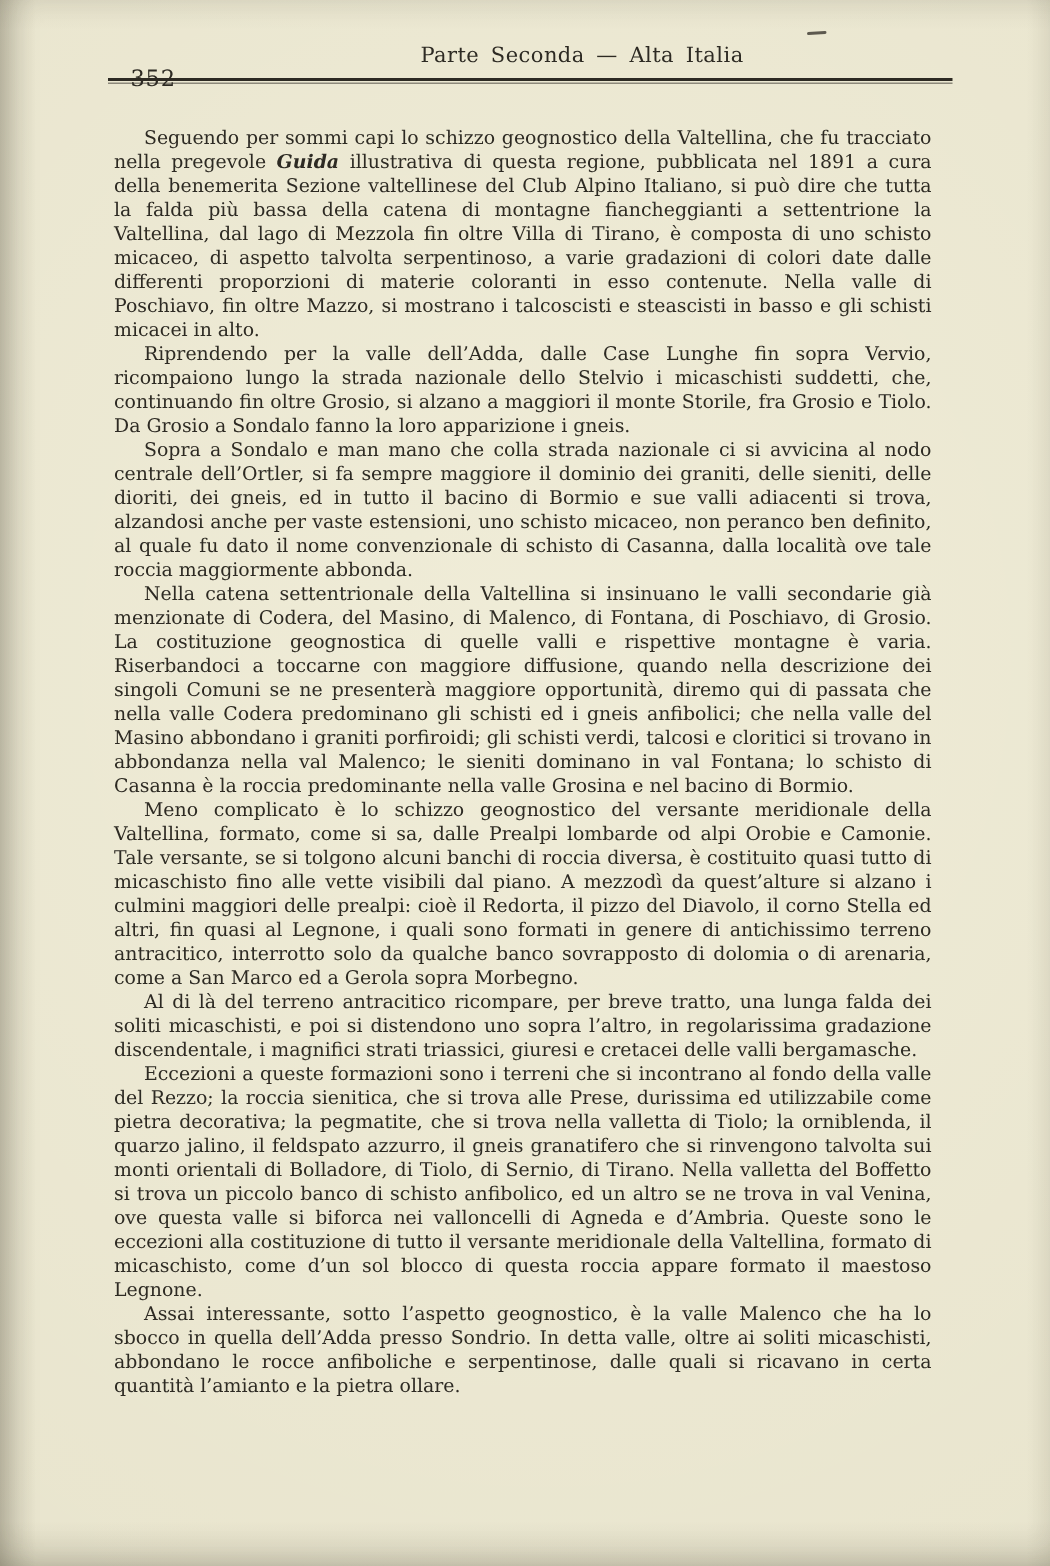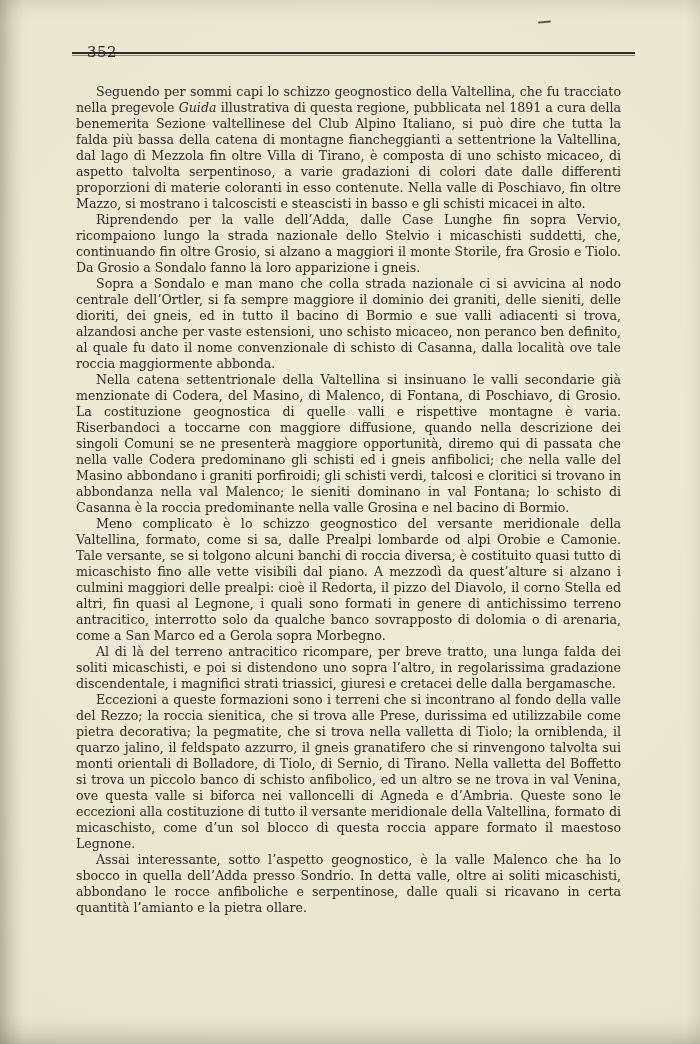--- a/index.html
+++ b/index.html
@@ -84,44 +84,46 @@
     text-align: justify;
     text-rendering: optimizeLegibility;
   }
   .text-block p {
     margin: 0;
     padding: 0;
     text-indent: 20px;
   }
   .book-title {
     font-style: italic;
+    font-weight: bold;
   }
 </style>
 </head>
 <body>
 
 <div class="page">
 
   <span class="page-num">352</span>
+  <span class="header-title">Parte Seconda — Alta Italia</span>
   <span class="ink-smudge"></span>
   <div class="header-rule"></div>
 
   <main class="text-block">
 
     <p><span>Seguendo per sommi capi lo schizzo geognostico della Valtellina, che fu tracciato nella pregevole </span><em class="book-title">Guida</em><span> illustrativa di questa regione, pubblicata nel 1891 a cura della benemerita Sezione valtellinese del Club Alpino Italiano, si può dire che tutta la falda più bassa della catena di montagne fiancheggianti a settentrione la Valtellina, dal lago di Mezzola fin oltre Villa di Tirano, è composta di uno schisto micaceo, di aspetto talvolta serpentinoso, a varie gradazioni di colori date dalle differenti proporzioni di materie coloranti in esso contenute. Nella valle di Poschiavo, fin oltre Mazzo, si mostrano i talcoscisti e steascisti in basso e gli schisti micacei in alto.</span></p>
 
     <p><span>Riprendendo per la valle dell’Adda, dalle Case Lunghe fin sopra Vervio, ricompaiono lungo la strada nazionale dello Stelvio i micaschisti suddetti, che, continuando fin oltre Grosio, si alzano a maggiori il monte Storile, fra Grosio e Tiolo. Da Grosio a Sondalo fanno la loro apparizione i gneis.</span></p>
 
     <p><span>Sopra a Sondalo e man mano che colla strada nazionale ci si avvicina al nodo centrale dell’Ortler, si fa sempre maggiore il dominio dei graniti, delle sieniti, delle dioriti, dei gneis, ed in tutto il bacino di Bormio e sue valli adiacenti si trova, alzandosi anche per vaste estensioni, uno schisto micaceo, non peranco ben definito, al quale fu dato il nome convenzionale di schisto di Casanna, dalla località ove tale roccia maggiormente abbonda.</span></p>
 
     <p><span>Nella catena settentrionale della Valtellina si insinuano le valli secondarie già menzionate di Codera, del Masino, di Malenco, di Fontana, di Poschiavo, di Grosio. La costituzione geognostica di quelle valli e rispettive montagne è varia. Riserbandoci a toccarne con maggiore diffusione, quando nella descrizione dei singoli Comuni se ne presenterà maggiore opportunità, diremo qui di passata che nella valle Codera predominano gli schisti ed i gneis anfibolici; che nella valle del Masino abbondano i graniti porfiroidi; gli schisti verdi, talcosi e cloritici si trovano in abbondanza nella val Malenco; le sieniti dominano in val Fontana; lo schisto di Casanna è la roccia predominante nella valle Grosina e nel bacino di Bormio.</span></p>
 
     <p><span>Meno complicato è lo schizzo geognostico del versante meridionale della Valtellina, formato, come si sa, dalle Prealpi lombarde od alpi Orobie e Camonie. Tale versante, se si tolgono alcuni banchi di roccia diversa, è costituito quasi tutto di micaschisto fino alle vette visibili dal piano. A mezzodì da quest’alture si alzano i culmini maggiori delle prealpi: cioè il Redorta, il pizzo del Diavolo, il corno Stella ed altri, fin quasi al Legnone, i quali sono formati in genere di antichissimo terreno antracitico, interrotto solo da qualche banco sovrapposto di dolomia o di arenaria, come a San Marco ed a Gerola sopra Morbegno.</span></p>
 
-    <p><span>Al di là del terreno antracitico ricompare, per breve tratto, una lunga falda dei soliti micaschisti, e poi si distendono uno sopra l’altro, in regolarissima gradazione discendentale, i magnifici strati triassici, giuresi e cretacei delle dalla bergamasche.</span></p>
+    <p><span>Al di là del terreno antracitico ricompare, per breve tratto, una lunga falda dei soliti micaschisti, e poi si distendono uno sopra l’altro, in regolarissima gradazione discendentale, i magnifici strati triassici, giuresi e cretacei delle valli bergamasche.</span></p>
 
     <p><span>Eccezioni a queste formazioni sono i terreni che si incontrano al fondo della valle del Rezzo; la roccia sienitica, che si trova alle Prese, durissima ed utilizzabile come pietra decorativa; la pegmatite, che si trova nella valletta di Tiolo; la orniblenda, il quarzo jalino, il feldspato azzurro, il gneis granatifero che si rinvengono talvolta sui monti orientali di Bolladore, di Tiolo, di Sernio, di Tirano. Nella valletta del Boffetto si trova un piccolo banco di schisto anfibolico, ed un altro se ne trova in val Venina, ove questa valle si biforca nei valloncelli di Agneda e d’Ambria. Queste sono le eccezioni alla costituzione di tutto il versante meridionale della Valtellina, formato di micaschisto, come d’un sol blocco di questa roccia appare formato il maestoso Legnone.</span></p>
 
     <p><span>Assai interessante, sotto l’aspetto geognostico, è la valle Malenco che ha lo sbocco in quella dell’Adda presso Sondrio. In detta valle, oltre ai soliti micaschisti, abbondano le rocce anfiboliche e serpentinose, dalle quali si ricavano in certa quantità l’amianto e la pietra ollare.</span></p>
 
   </main>
 
 </div>
 
 </body></html>

